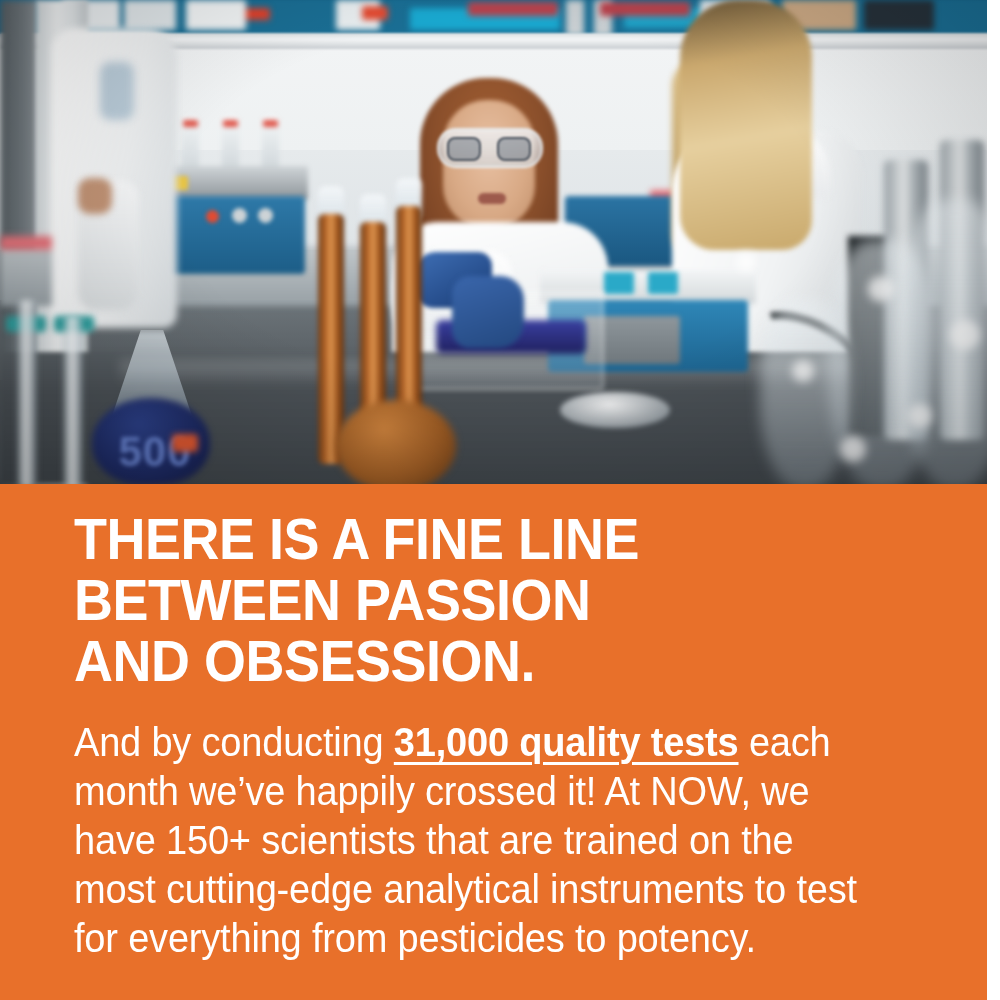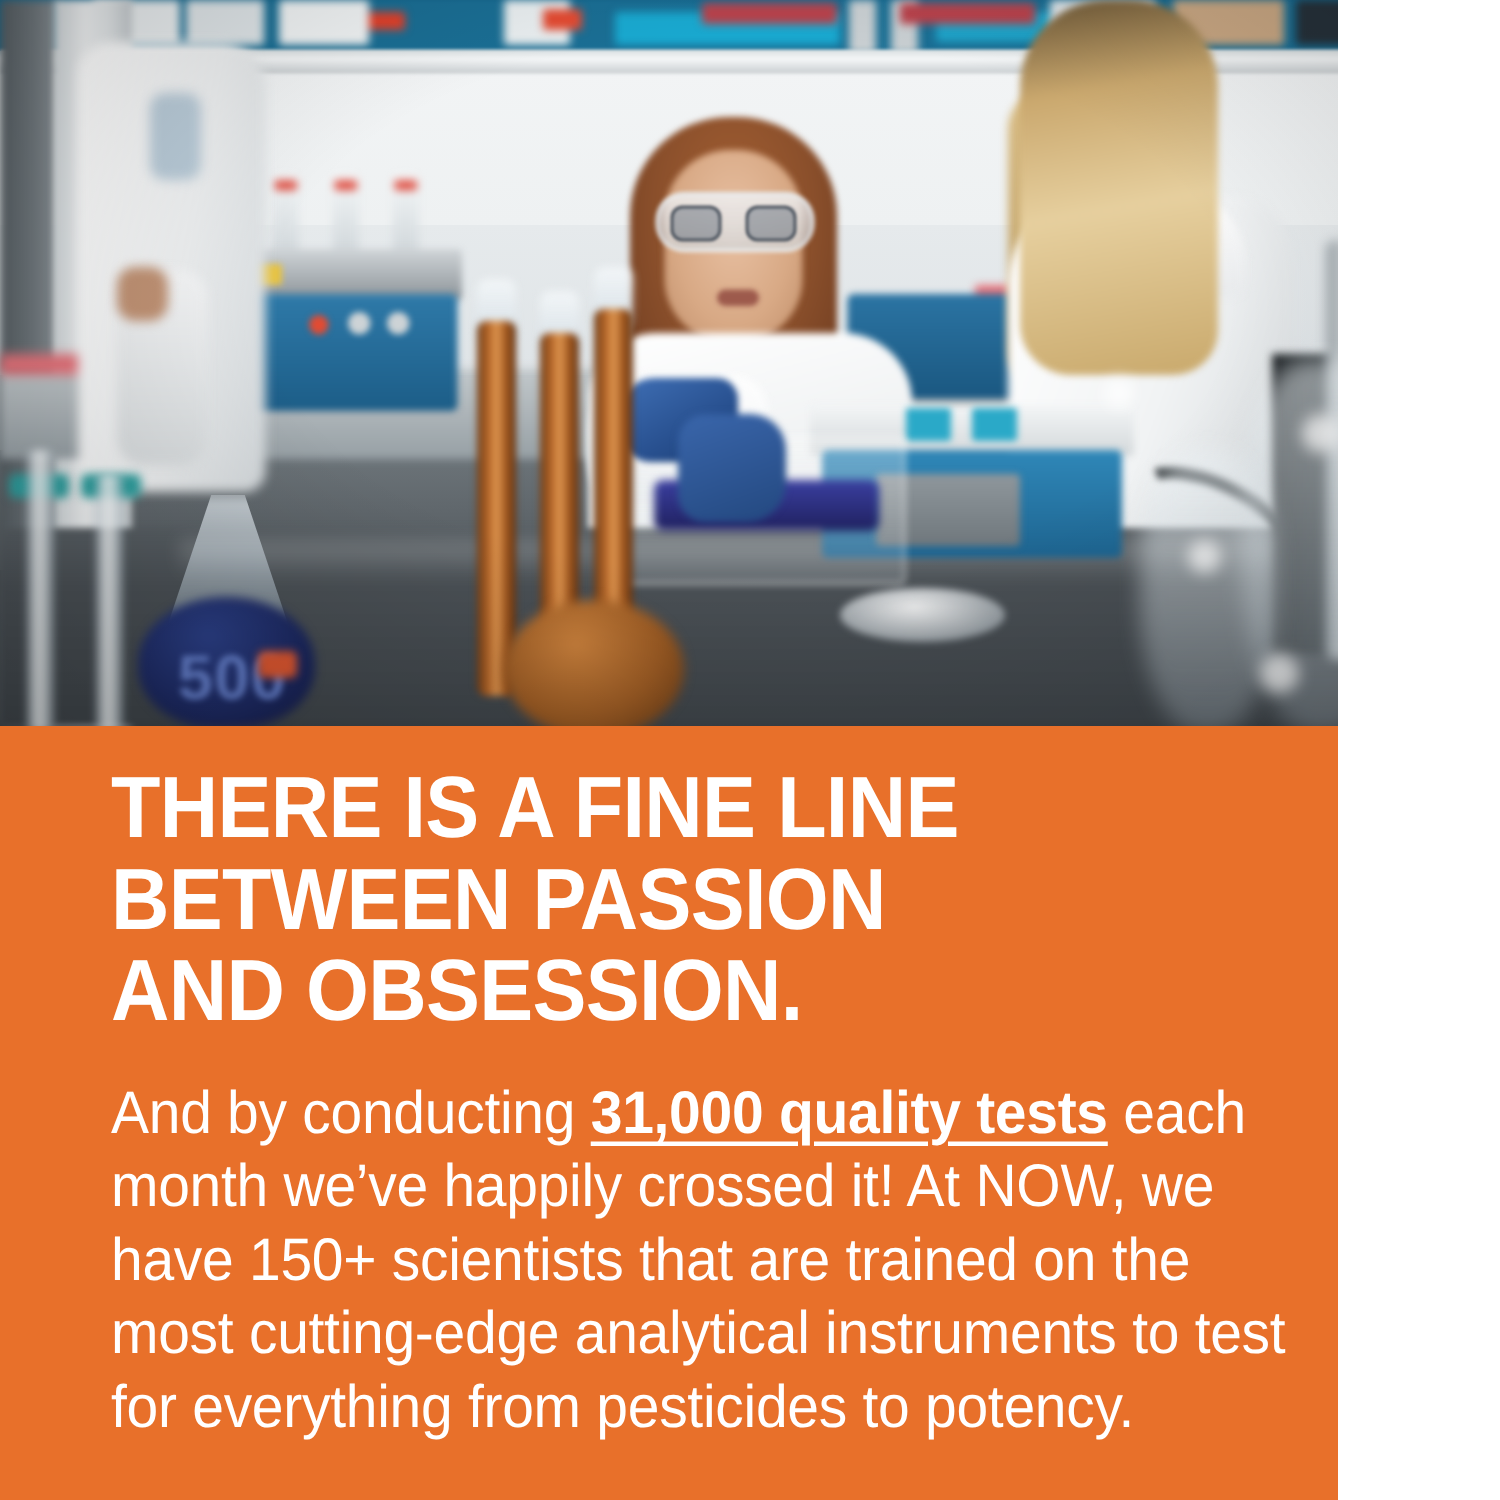--- a/index.html
+++ b/index.html
@@ -5,21 +5,21 @@
 <style>
   * { margin:0; padding:0; box-sizing:border-box; }
   html, body {
     width:1000px; height:1000px;
     background:#ffffff;
     font-family:"Liberation Sans", sans-serif;
     overflow:hidden;
   }
   .poster {
     position:relative;
-    width:892px; height:1000px;
+    width:987px; height:1000px;
     overflow:hidden;
   }
 
   
   .photo {
     position:absolute; left:0; top:0;
     width:1000px; height:484px;
     overflow:hidden;
     background:#7e868c;
   }

